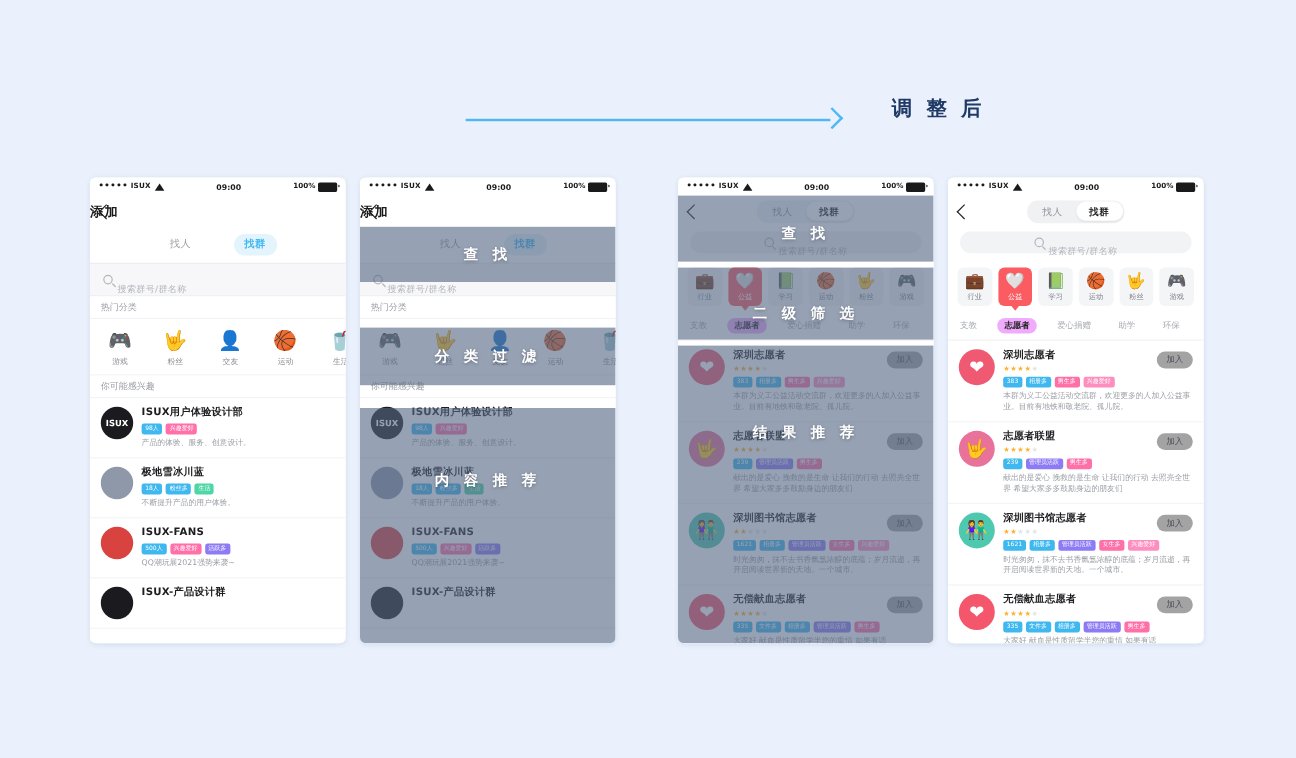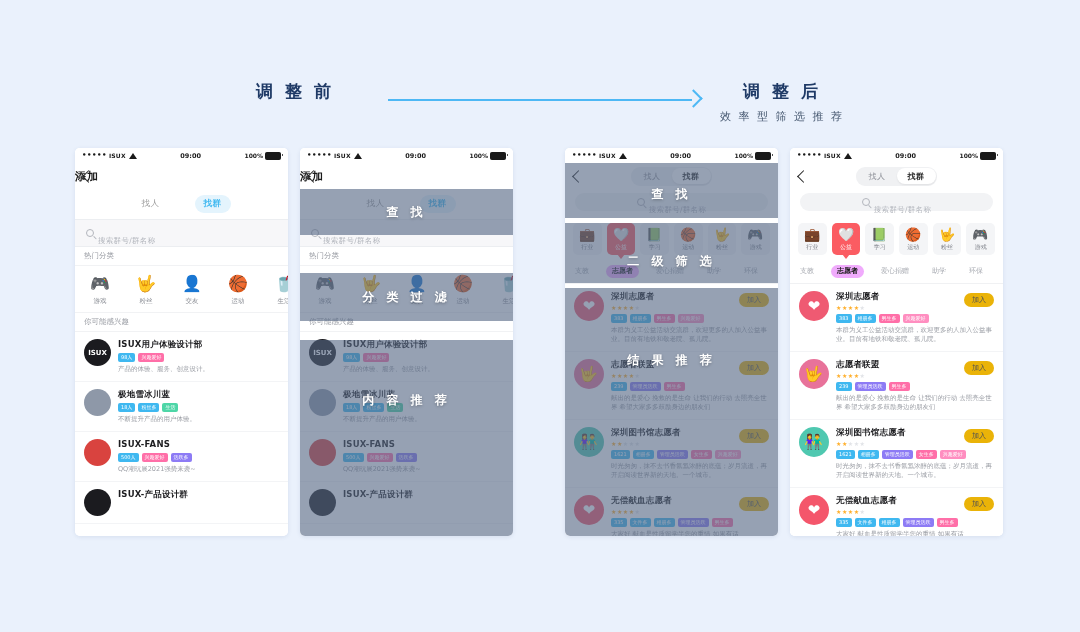--- a/index.html
+++ b/index.html
@@ -348,21 +348,21 @@
     color: #9b9ea5;
     line-height: 9px;
     margin-top: 3px;
   }
   .join-btn {
     position: absolute;
     right: 9px;
     top: 9px;
     font-size: 7px;
     color: #4a4d55;
-    background: #eab308;
+    background: #a3a3a3;
     border-radius: 8px;
     padding: 3px 8px;
     line-height: 8px;
   }
 
   
   .ovl {
     position: absolute;
     left: 0; right: 0;
     background: rgba(86,103,132,0.62);
@@ -376,31 +376,29 @@
     font-size: 12px;
     font-weight: bold;
     letter-spacing: 4px;
     text-shadow: 0 1px 3px rgba(0,0,0,.3);
   }
 </style>
 </head>
 <body>
 
 <div class="heading" id="heading-before">
-  <div class="h-title">调 整 前</div>
 </div>
 
 <div class="arrow-wrap">
   <div class="arrow-line"></div>
   <div class="arrow-head"></div>
 </div>
 
 <div class="heading" id="heading-after">
   <div class="h-title">调 整 后</div>
-  <div class="h-sub">效 率 型 筛 选 推 荐</div>
 </div>
 
 <div class="phone" id="phone-1">
   <div class="screen">
     <div class="statusbar">
       <span class="sb-left">
         <span class="sb-dots">•••••</span>
         <span class="sb-carrier">ISUX</span>
         <span class="sb-wifi"></span>
       </span>

